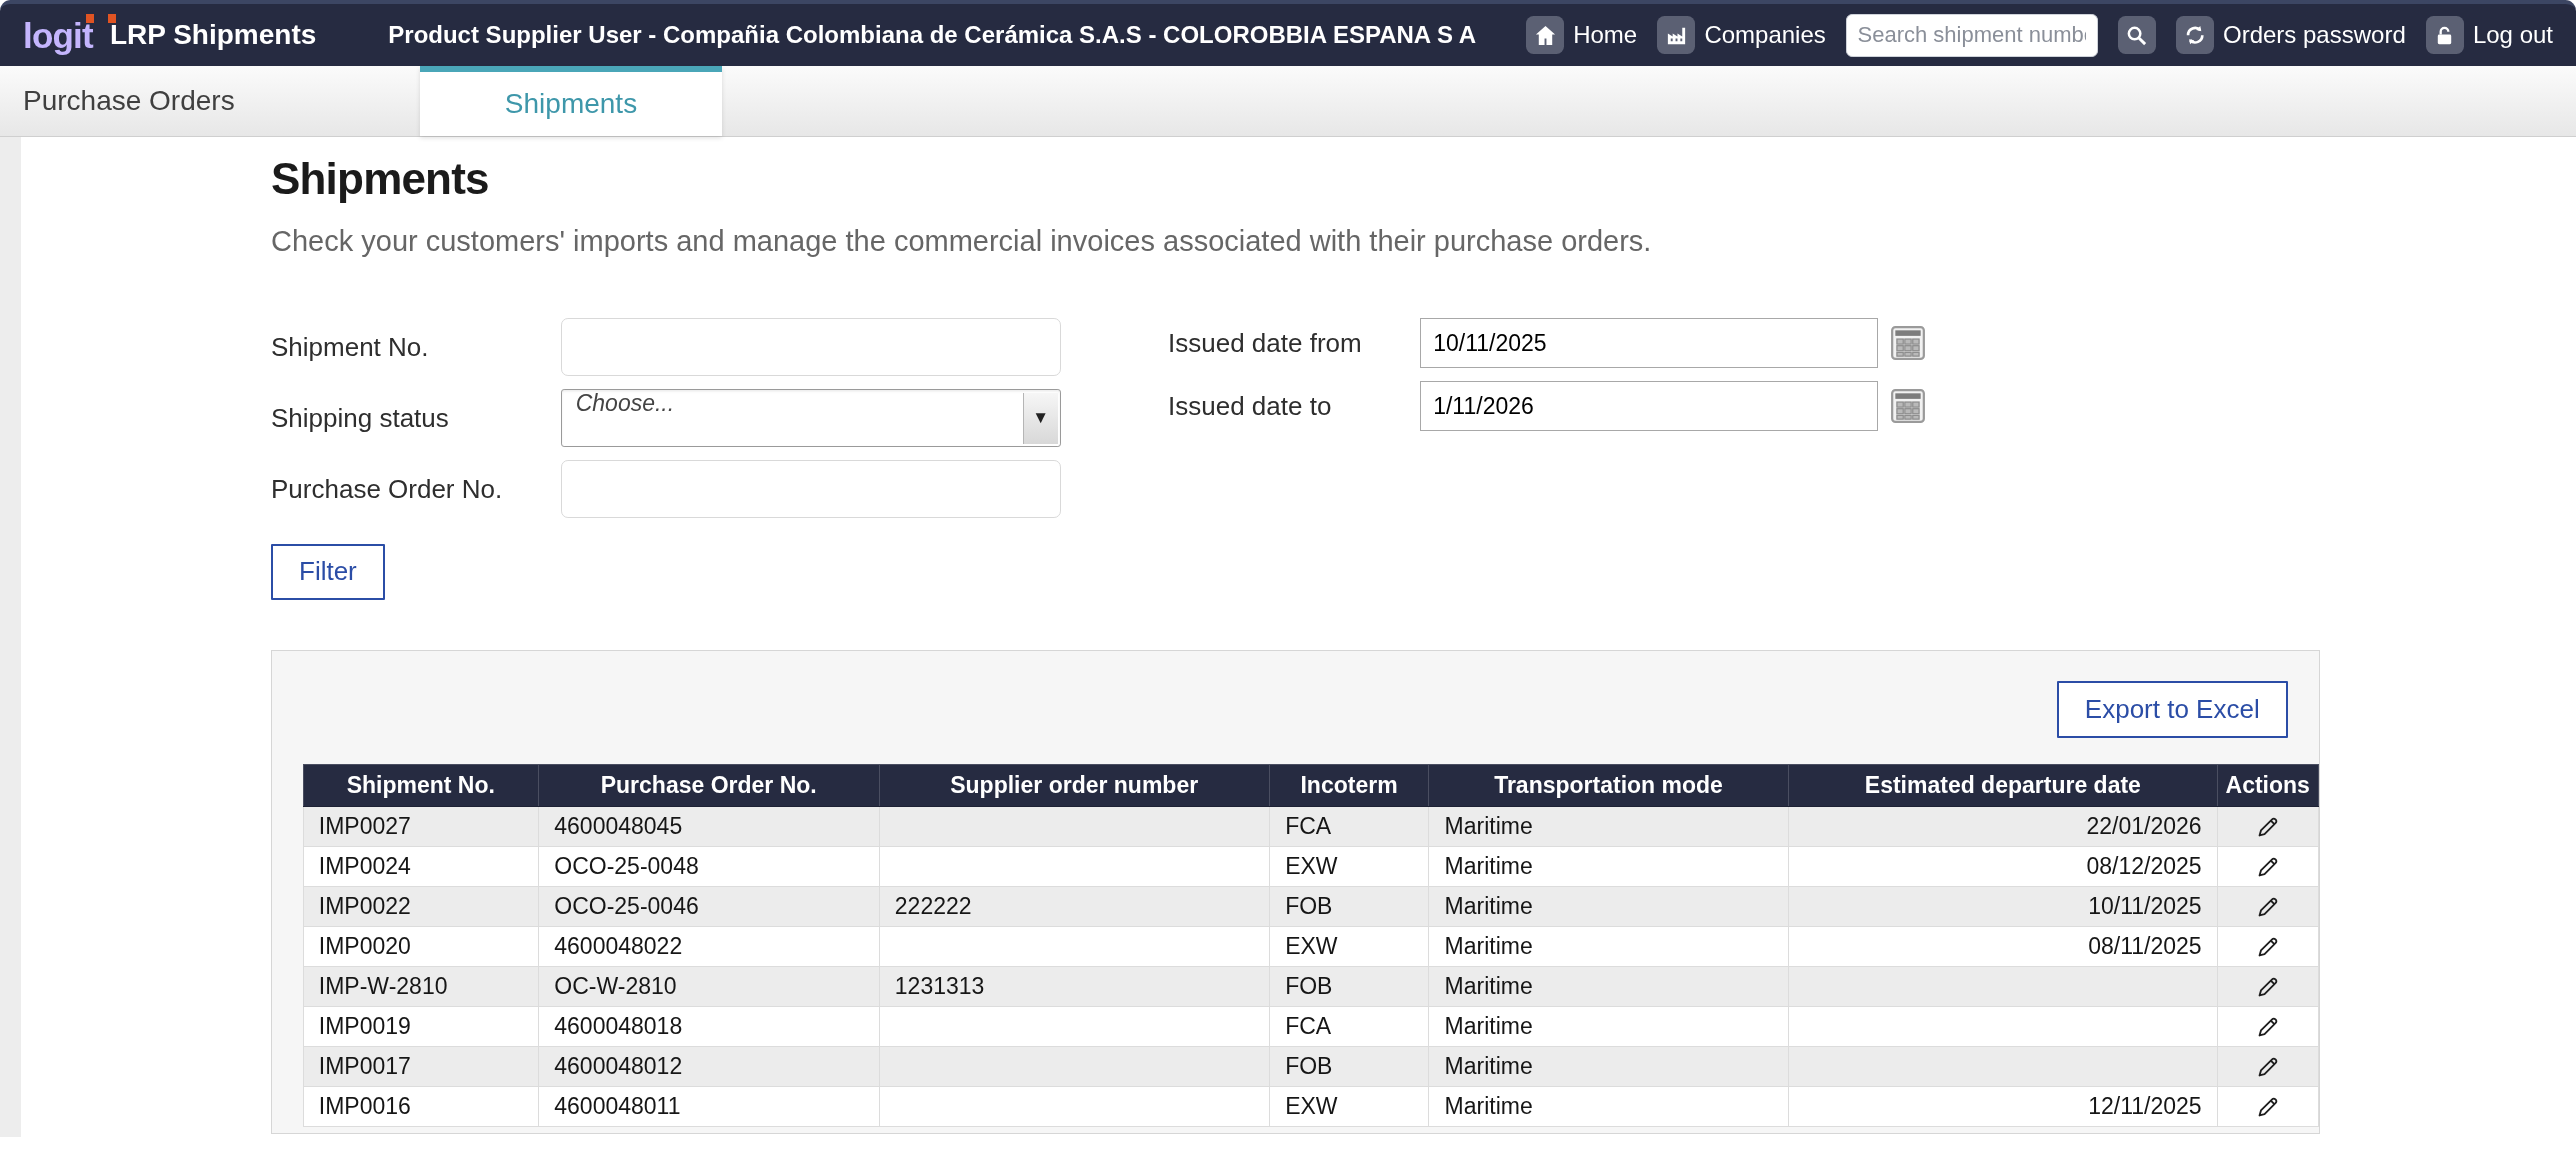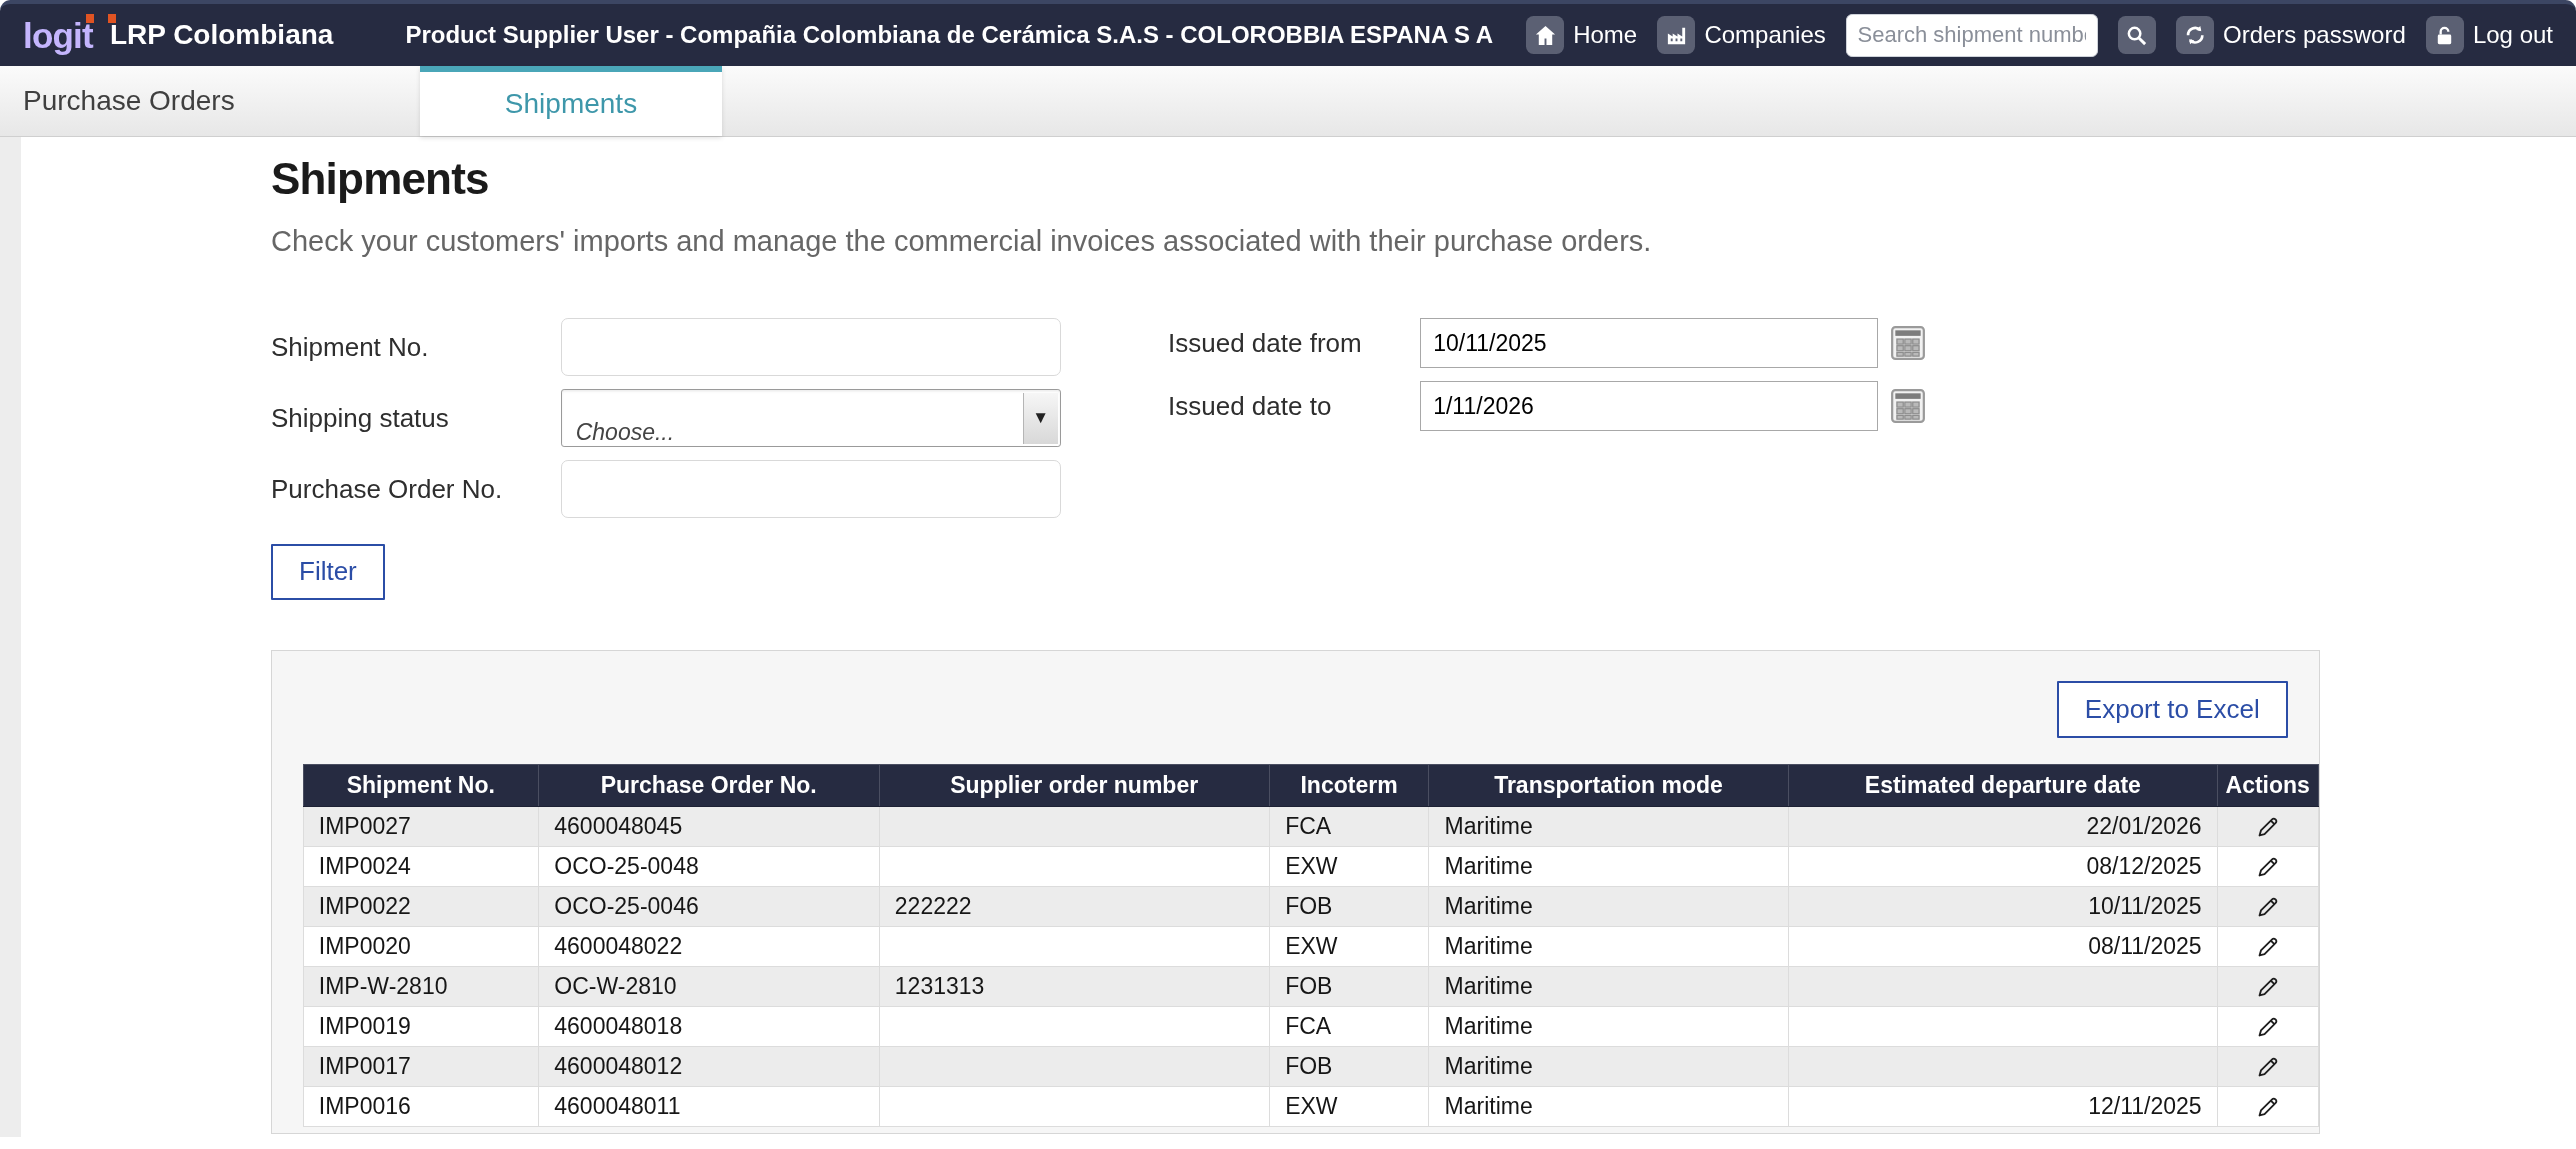--- a/index.html
+++ b/index.html
@@ -61,21 +61,21 @@
   .frow { display:flex; align-items:center; margin-bottom:13px; }
   .flabel { font-size:26px; color:#2e2e2e; }
   .fcol-left .flabel { width:290px; }
   .fcol-right .flabel { width:252px; }
   .text-input {
     width:500px; height:58px; background:#fff; border:0.8px solid #d9d9d9;
     border-radius:6.9px; font-size:23px; padding:0 13.7px; outline:none;
   }
   .select-box {
     width:500px; height:58px; background:#fff; border:0.8px solid #9a9a9a; border-radius:3.1px;
-    display:flex; align-items:flex-end; position:relative; cursor:pointer;
+    display:flex; align-items:flex-start; position:relative; cursor:pointer;
     box-shadow:inset 0 1.5px 2.3px rgba(0,0,0,.08);
   }
   .select-value { font-size:23px; font-style:italic; color:#444; padding-left:13.7px; }
   .select-arrow-btn {
     position:absolute; right:2.3px; top:2.3px; bottom:2.3px; width:35px;
     background:linear-gradient(#f6f6f6,#d8d8d8); border-left:0.8px solid #b5b5b5;
     display:flex; align-items:center; justify-content:center; font-size:17px; color:#222;
   }
   .date-input {
     width:458px; height:50px; background:#fff; border:0.8px solid #a8a8a8;
@@ -113,21 +113,21 @@
 <body>
 
 <div class="page">
 
   <header class="topbar">
     <div class="logo">
       <span class="logo-text">logit</span>
       <span class="logo-dot d1"></span>
       <span class="logo-dot d2"></span>
     </div>
-    <div class="app-name">LRP Colombiana</div>
+    <div class="app-name">LRP Shipments</div>
     <div class="user-title">Product Supplier User - Compañia Colombiana de Cerámica S.A.S - COLOROBBIA ESPANA S A</div>
 
     <nav class="topnav">
       <div class="nav-item">
         <span class="icon-chip">
           <svg width="23" height="23" viewBox="0 0 24 24">
               <path fill="#fff" d="M12 2 2 11h3v11h6v-7h2v7h6V11h3z"></path>
             </svg>
         </span>
         <span class="nav-label">Home</span>

